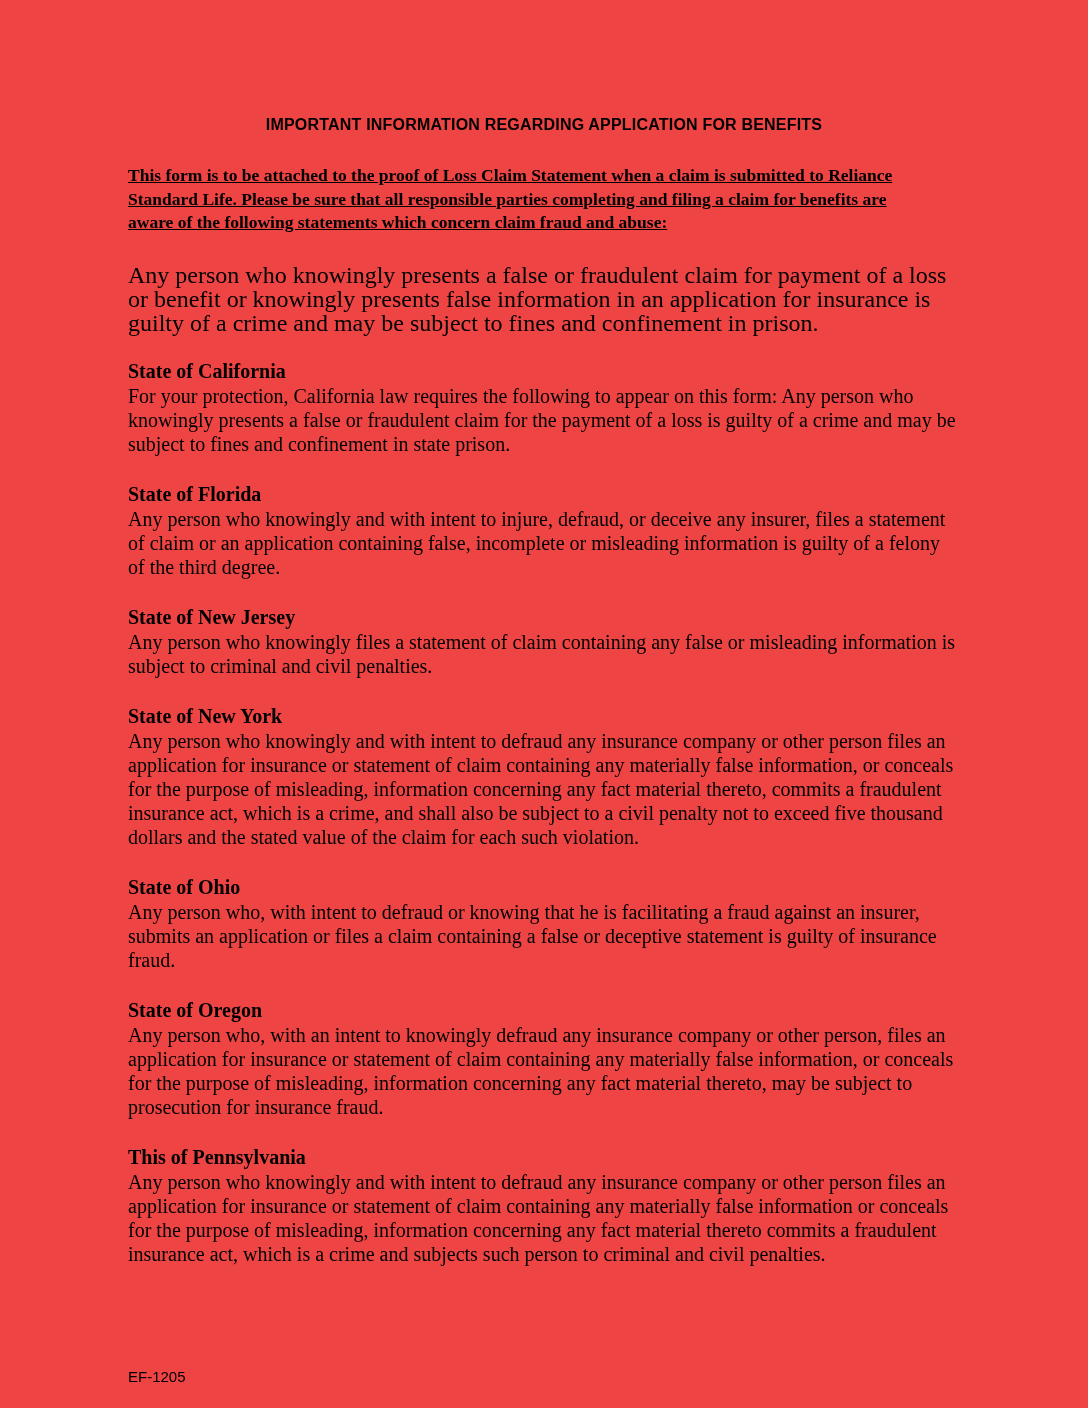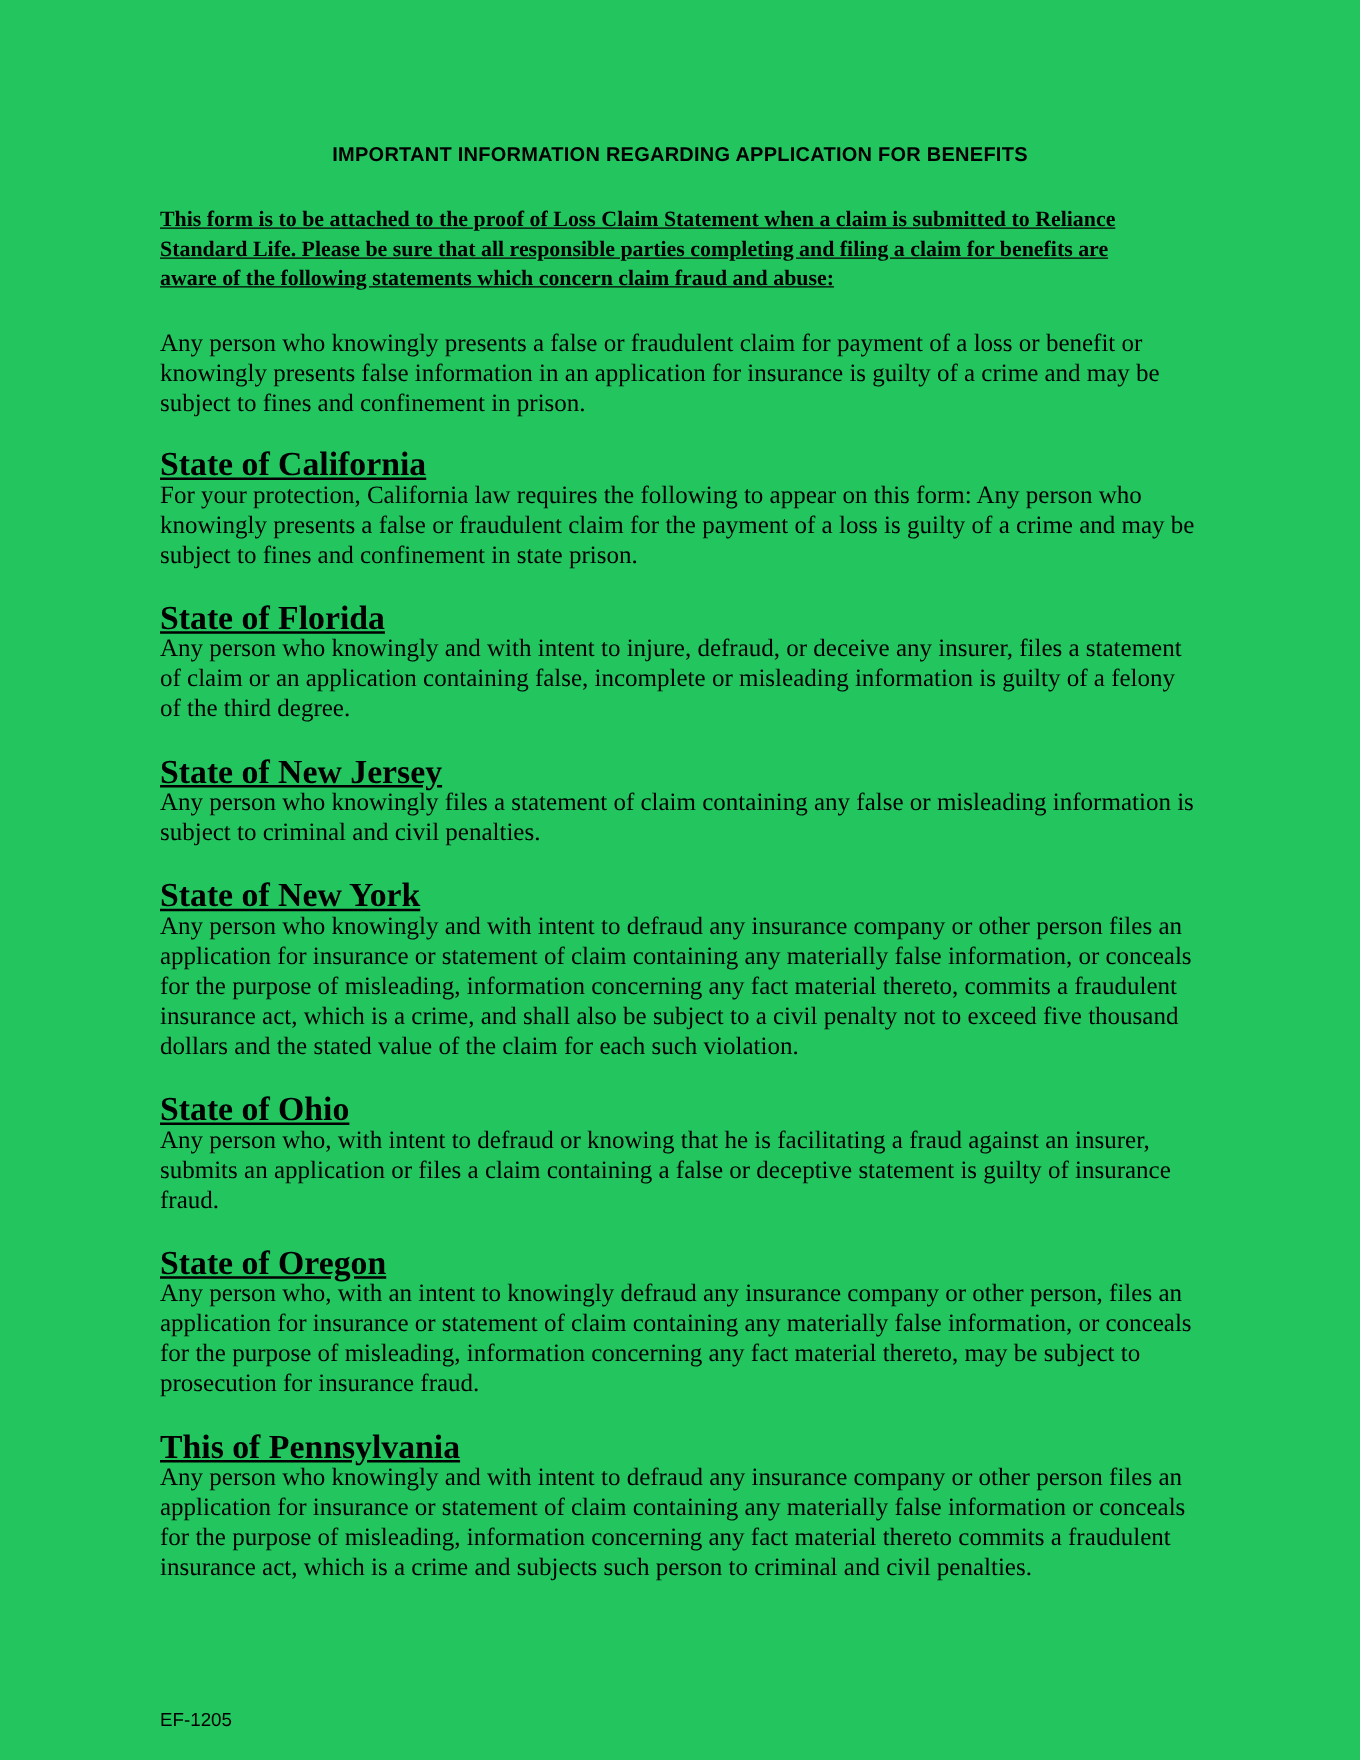--- a/index.html
+++ b/index.html
@@ -10,21 +10,21 @@
   body {
     font-family: "Liberation Serif", serif;
     color: #000000;
     position: relative;
     height: 1408px;
     overflow: hidden;
   }
   .page {
     width: 1088px;
     height: 1408px;
-    background: #22c55e;
+    background: #ef4444;
     padding: 116px 128px 0 128px;
     position: relative;
   }
   .doc-title {
     font-family: "Liberation Sans", sans-serif;
     font-weight: bold;
     font-size: 16px;
     text-align: center;
     letter-spacing: 0.2px;
     color: #000000;
@@ -34,33 +34,32 @@
     font-family: Liberation Serif, serif;
     font-weight: bold;
     font-size: 17.5px;
     line-height: 23.5px;
     text-decoration: underline;
     max-width: 808px;
     color: #000000;
     margin-bottom: 28px;
   }
   .general-statement {
-    font-size: 20px;
+    font-size: 24px;
     line-height: 24px;
     max-width: 828px;
     margin-bottom: 24px;
   }
   .state-section {
     margin-bottom: 26px;
   }
   .state-heading {
-    font-size: 27px;
+    font-size: 20px;
     line-height: 24px;
     font-weight: bold;
-    text-decoration: underline;
     margin-bottom: 1px;
   }
   .state-body {
     font-size: 20px;
     line-height: 24px;
     max-width: 836px;
   }
   .section-pennsylvania { margin-bottom: 0; }
   .footer-code {
     position: absolute;

